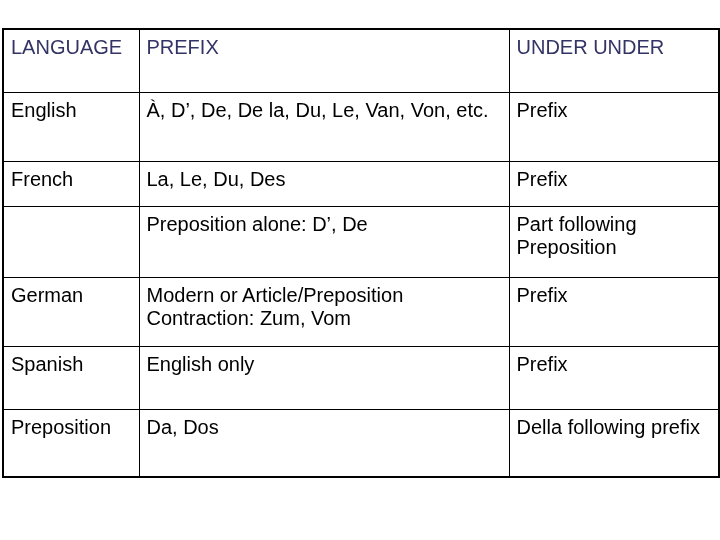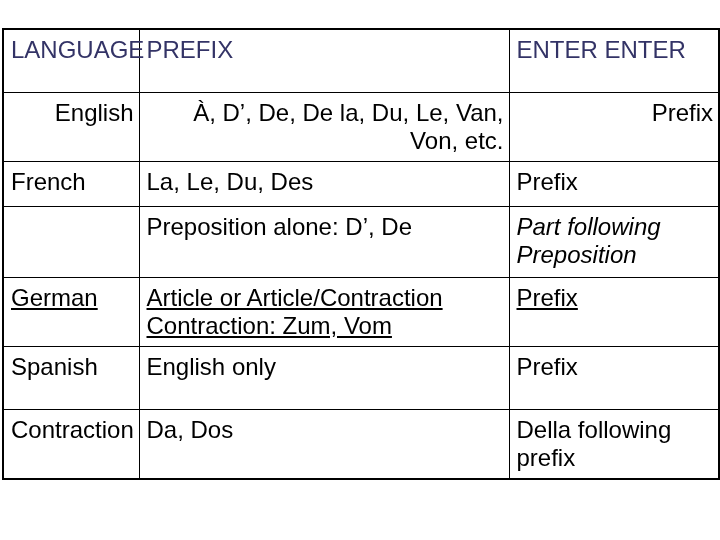--- a/index.html
+++ b/index.html
@@ -41,43 +41,43 @@
   }
 
   table.prefix-table col.c-lang  { width: 136px; }
   table.prefix-table col.c-pre   { width: 370px; }
   table.prefix-table col.c-enter { width: 210px; }
 
   table.prefix-table td {
     border: 1px solid #000000;
     vertical-align: top;
     padding: 6px 5px 6px 7px;
-    font-size: 24px;
+    font-size: 20px;
     line-height: 1.17;
     font-family: "Liberation Sans", sans-serif;
     color: #000000;
     background: #ffffff;
   }
 
   table.prefix-table tr.header-row td {
     color: #333366;
   }
 
   
   tr.header-row  td { height: 50px; }
-  tr.r-english   td { height: 56px; text-align: right; }
+  tr.r-english   td { height: 56px; }
   tr.r-french    td { height: 32px; }
   tr.r-prepalone td { height: 58px; margin-left: 7px; }
-  tr.r-german    td { height: 56px; text-decoration: underline; }
+  tr.r-german    td { height: 56px; }
   tr.r-italian   td { height: 54px; }
   tr.r-spanish   td { height: 50px; }
   tr.r-portuguese td { height: 54px; }
 
   
-  td.loose-leading { line-height: 1.55; font-style: italic; }
+  td.loose-leading { line-height: 1.55; }
 
   .cell-text { display: block; white-space: normal; }
 </style>
 </head>
 <body>
 
 <div class="slide">
 
   <div class="table-wrap">
     <table class="prefix-table">
@@ -89,21 +89,21 @@
       <tbody>
 
         <tr class="header-row">
           <td>
             <span class="cell-text">LANGUAGE</span>
           </td>
           <td>
             <span class="cell-text">PREFIX</span>
           </td>
           <td>
-            <span class="cell-text">ENTER ENTER</span>
+            <span class="cell-text">UNDER UNDER</span>
           </td>
         </tr>
 
         <tr class="r-english">
           <td>
             <span class="cell-text">English</span>
           </td>
           <td>
             <span class="cell-text">À, D’, De, De la, Du, Le, Van, Von, etc.</span>
           </td>
@@ -134,21 +134,21 @@
           <td class="loose-leading">
             <span class="cell-text">Part following Preposition</span>
           </td>
         </tr>
 
         <tr class="r-german">
           <td>
             <span class="cell-text">German</span>
           </td>
           <td>
-            <span class="cell-text">Article or Article/Contraction Contraction: Zum, Vom</span>
+            <span class="cell-text">Modern or Article/Preposition Contraction: Zum, Vom</span>
           </td>
           <td>
             <span class="cell-text">Prefix</span>
           </td>
         </tr>
 
 
         <tr class="r-spanish">
           <td>
             <span class="cell-text">Spanish</span>
@@ -156,21 +156,21 @@
           <td>
             <span class="cell-text">English only</span>
           </td>
           <td>
             <span class="cell-text">Prefix</span>
           </td>
         </tr>
 
         <tr class="r-portuguese">
           <td>
-            <span class="cell-text">Contraction</span>
+            <span class="cell-text">Preposition</span>
           </td>
           <td>
             <span class="cell-text">Da, Dos</span>
           </td>
           <td>
             <span class="cell-text">Della following prefix</span>
           </td>
         </tr>
 
       </tbody>

